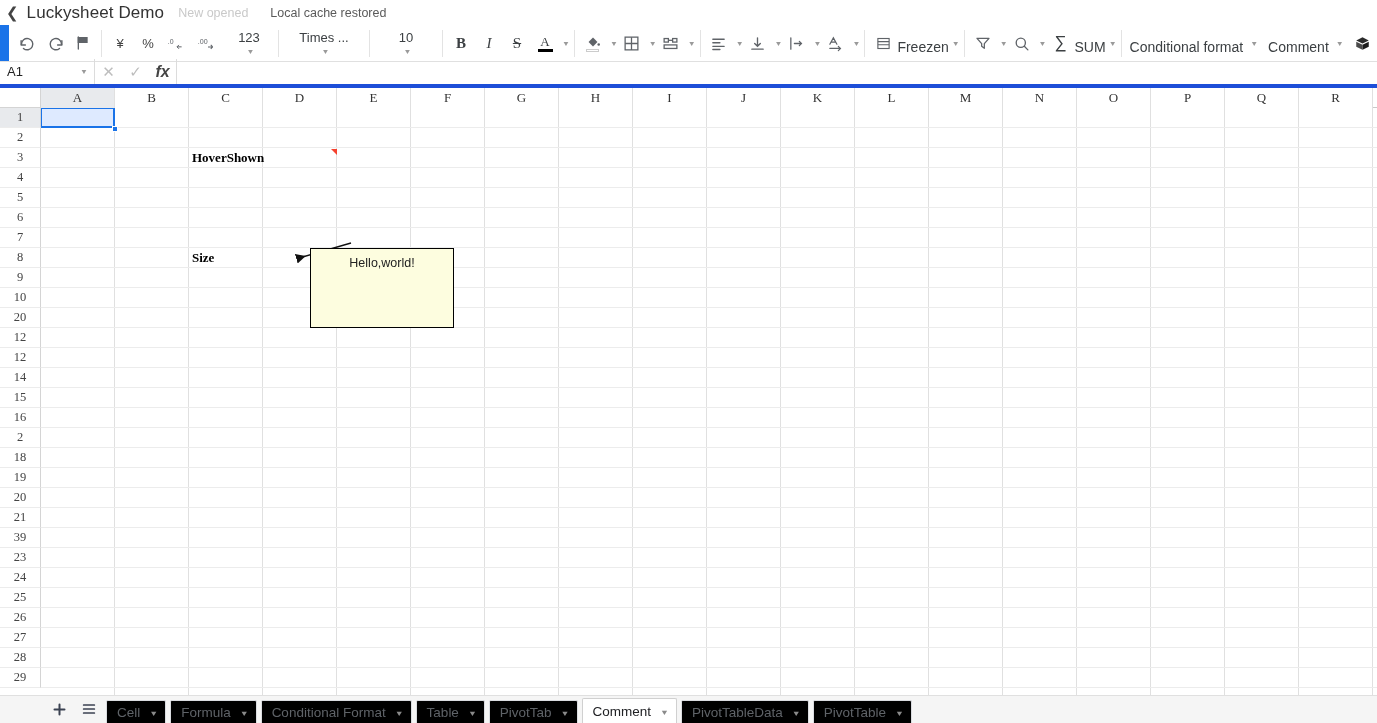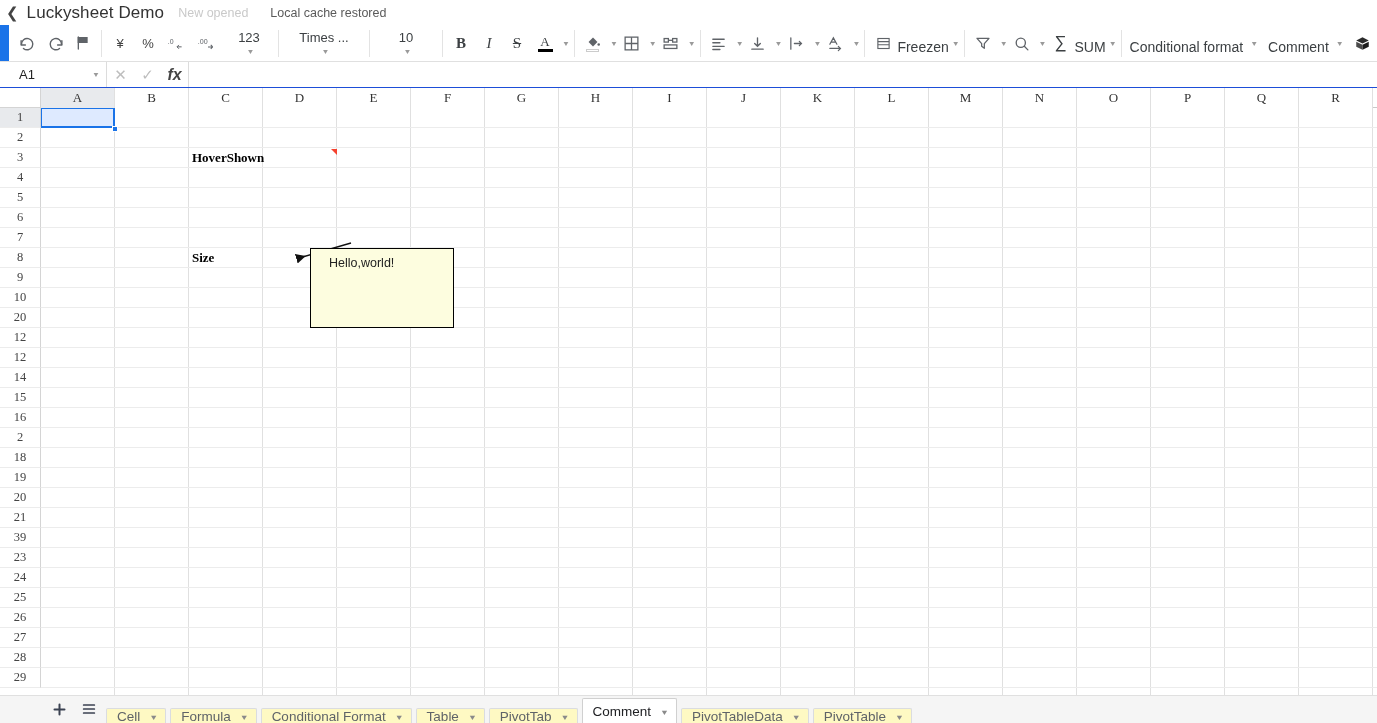--- a/index.html
+++ b/index.html
@@ -76,22 +76,22 @@
   svg.ic { display: block; }
 
   
   .swatch-blk { height: 3px; background: #000; margin-top: 1px; width: 15px; }
   .swatch-wht { height: 3px; background: #fff; border: 1px solid #ccc; margin-top: 0px; width: 13px; }
 
   
   #formulabar {
     position: absolute; left: 0; top: 62px;
     width: 1377px; height: 26px;
-    background: #fff; border-bottom: 1px solid #1d4ed8;
-    display: flex; align-items: flex-start; padding-left: 12px;
+    background: #fff; border-bottom: 4px solid #1d4ed8;
+    display: flex; align-items: flex-end;
   }
   #namebox {
     width: 95px; height: 25px; flex: 0 0 auto;
     display: flex; align-items: center; justify-content: space-between;
     border-right: 1px solid #dcdcdc;
     padding: 0 6px 0 7px;
   }
   #namebox-value { font-size: 13px; color: #222; }
   #fb-icons { display: flex; align-items: center; height: 25px; border-right: 1px solid #dcdcdc; }
   .fb-ic {
@@ -159,40 +159,41 @@
     position: absolute; width: 6px; height: 6px;
     background: #1a73e8; border: 1px solid #fff;
   }
   #comment-box {
     position: absolute;
     background: #fdfddf; border: 1px solid #000;
     font-family: "Liberation Sans", sans-serif;
     font-size: 12.5px; color: #222;
     padding: 6px 18px; line-height: 1.3;
     box-shadow: 0 0 0 0 rgba(0,0,0,0);
+    text-align: center;
   }
   #comment-arrow { position: absolute; pointer-events: none; }
 
   
   #tabbar {
     position: absolute; left: 0; top: 695px;
     width: 1377px; height: 28px;
     background: #f5f5f5; border-top: 1px solid #e0e0e0;
     display: flex; align-items: flex-end;
     padding-left: 44px; white-space: nowrap; overflow: hidden;
   }
   .tab-ctrl {
     width: 30px; height: 26px; display: flex; align-items: center; justify-content: center;
     color: #3b4252; font-size: 17px; cursor: pointer; margin-bottom: 1px;
   }
   .sheet-tab {
     display: flex; align-items: center;
-    height: 16px; margin: 0 2px -1px 2px;
+    height: 24px; margin: 0 2px -1px 2px;
     padding: 0 7px 0 10px;
-    background: #fef9c3; color: #5f6368;
+    background: #000000; color: #5f6368;
     border: 1px solid #dadce0; border-bottom: none;
     border-radius: 2px 2px 0 0;
     font-size: 13.5px; cursor: pointer;
   }
   .sheet-tab.active {
     background: #fff; color: #202124; font-weight: normal;
     border-color: #d0d0d0;
     height: 26px;
   }
   .sheet-tab .caret { margin-left: 9px; color: #8a8a8a; font-size: 9px; }

